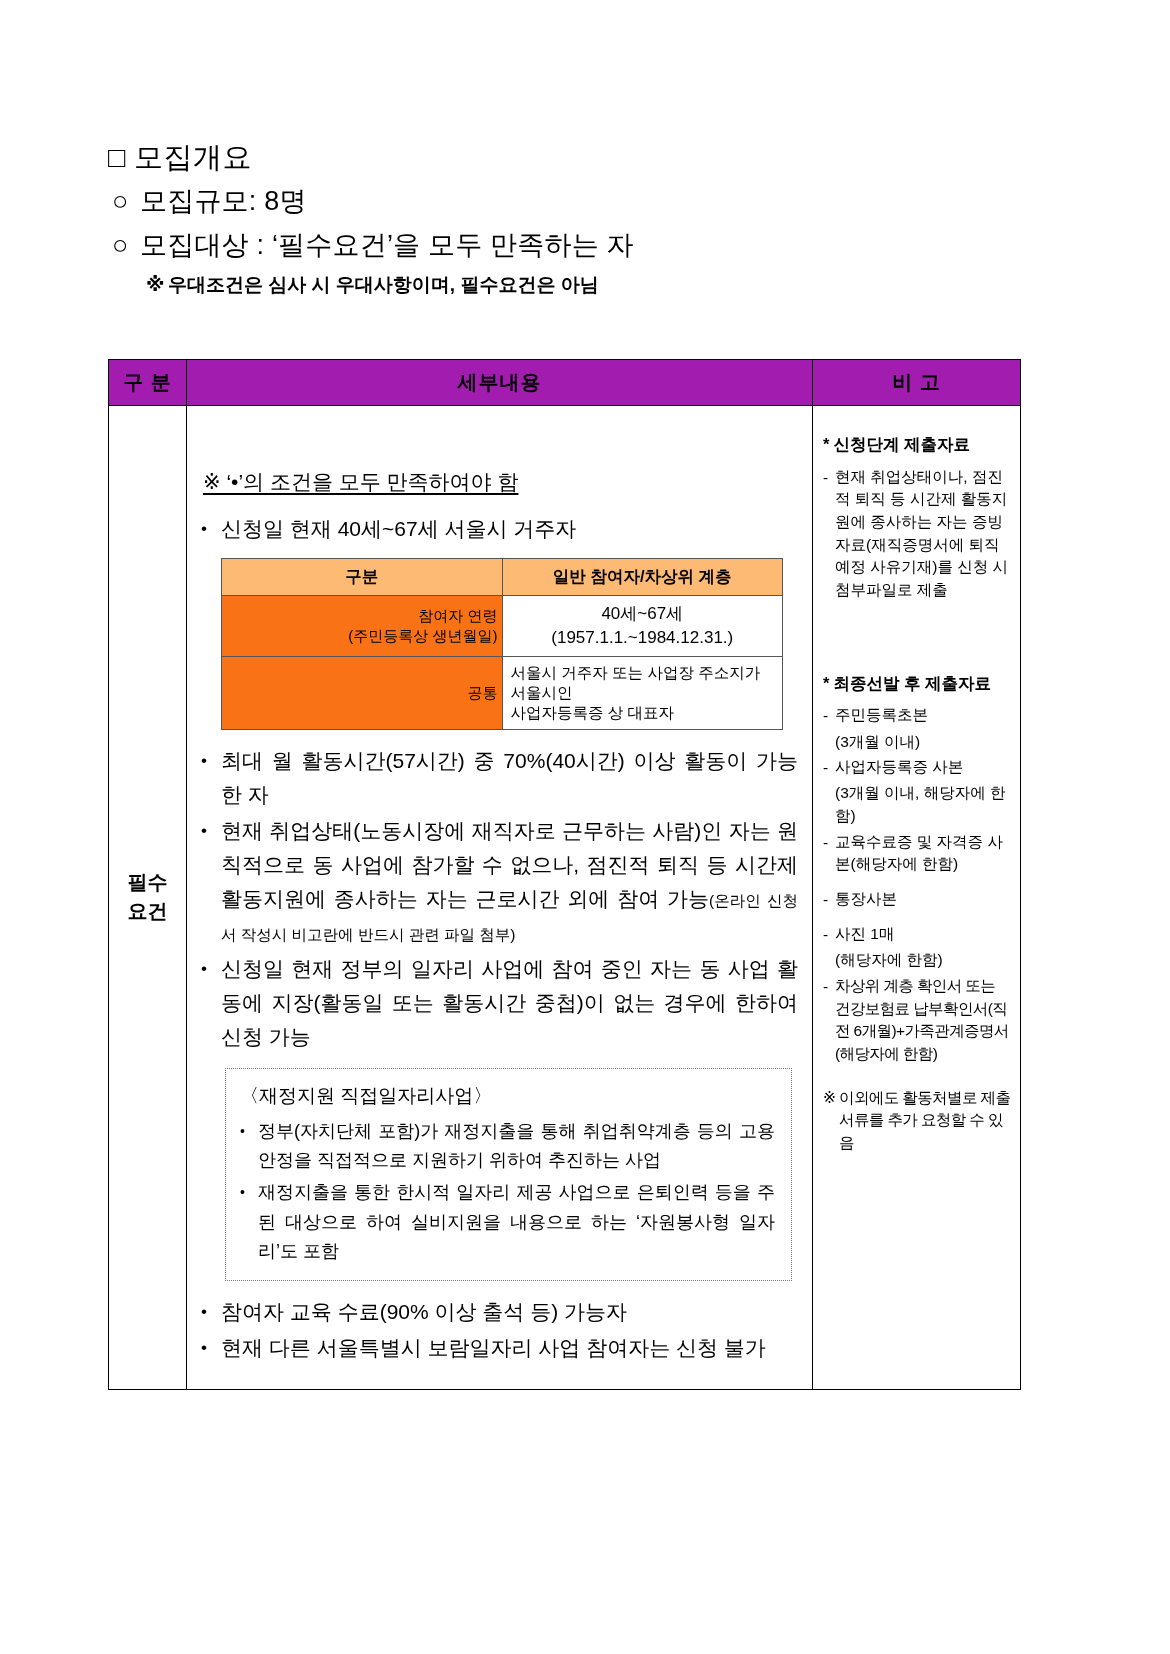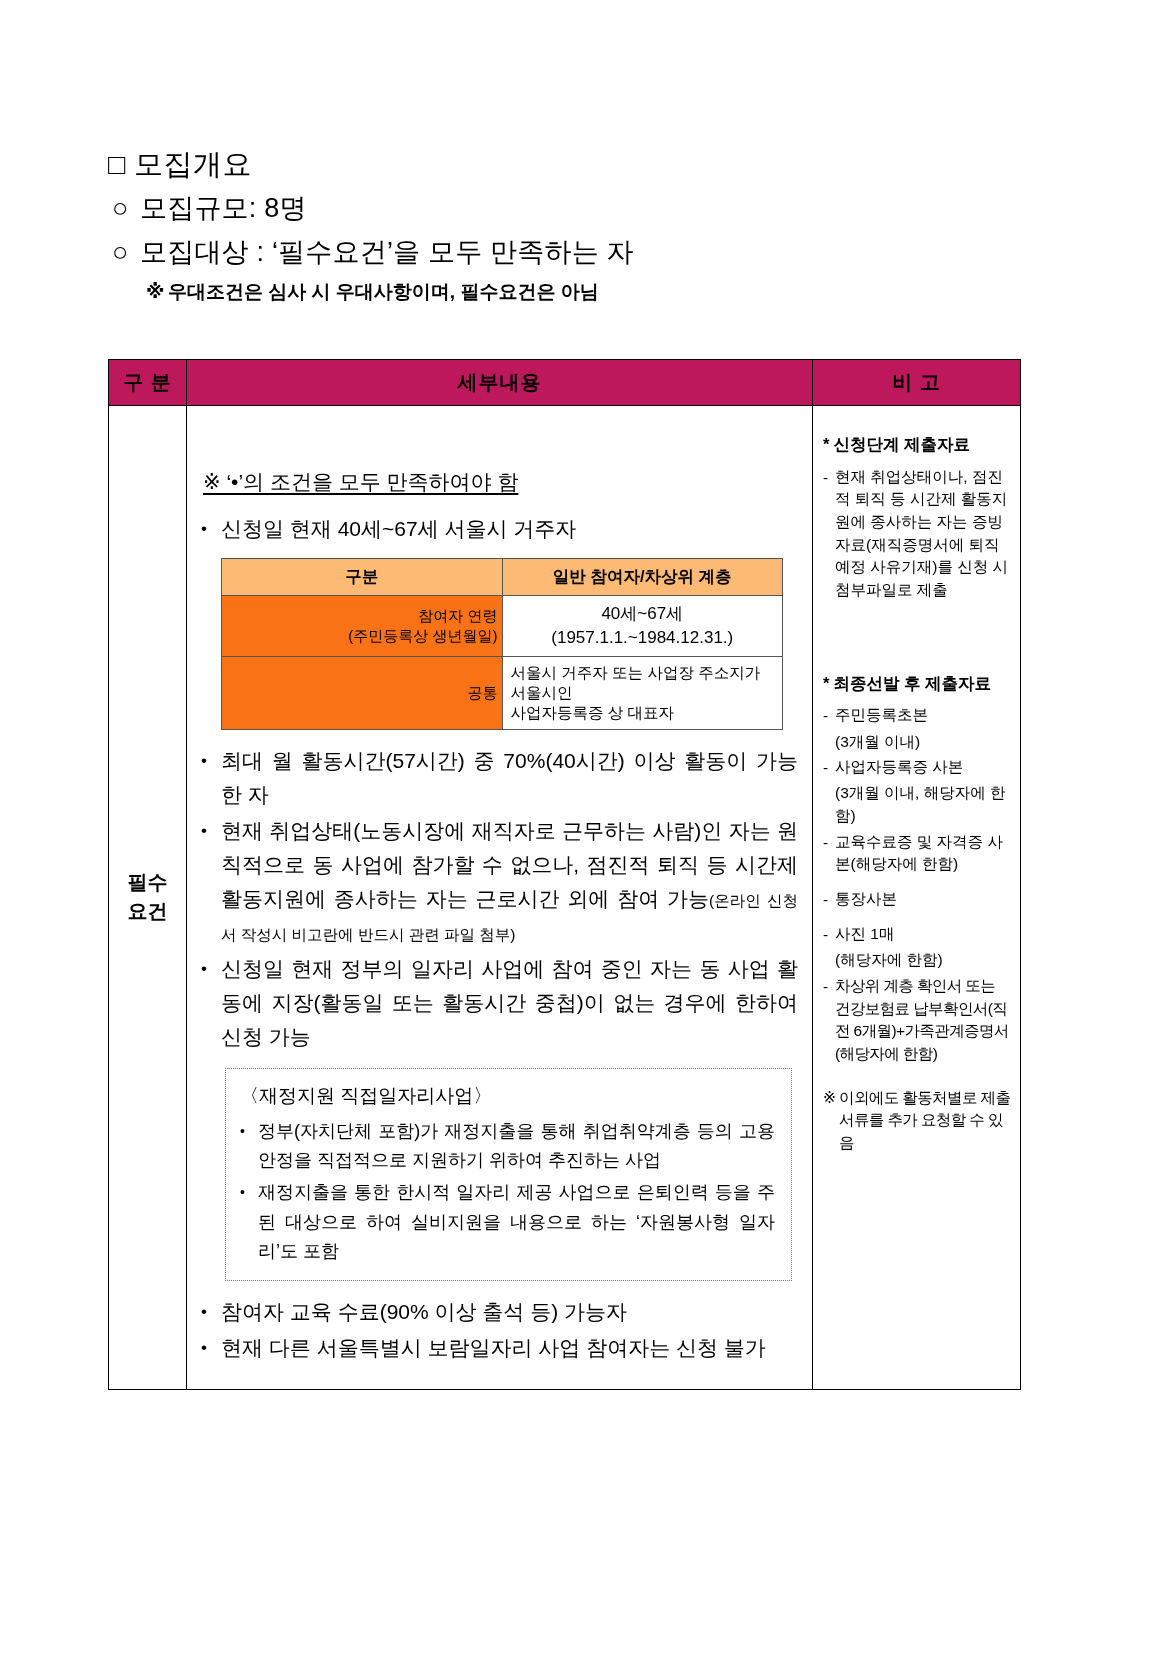--- a/index.html
+++ b/index.html
@@ -22,21 +22,21 @@
     width: 1170px;
     height: 1654px;
     padding: 0;
     box-sizing: border-box;
   }
 
   
   .heading-block {
     position: absolute;
     left: 108px;
-    top: 142px;
+    top: 135px;
     width: 960px;
   }
   .h-square {
     font-size: 29px;
     line-height: 1.55;
     letter-spacing: 0.5px;
     white-space: nowrap;
   }
   .h-square .marker {
     display: inline-block;
@@ -74,21 +74,21 @@
     width: 912px;
     border-collapse: collapse;
     table-layout: fixed;
   }
   .main-table td, .main-table th {
     border: 1.4px solid #000;
     vertical-align: top;
     padding: 0;
   }
   .mt-head td {
-    background: #be185d;
+    background: #a21caf;
     text-align: center;
     font-size: 20px;
     font-weight: 700;
     padding: 9px 0 9px;
     vertical-align: middle;
     letter-spacing: 1px;
   }
   .col-gubun   { width: 78px; }
   .col-detail  { width: 626px; }
   .col-bigo    { width: 208px; }

